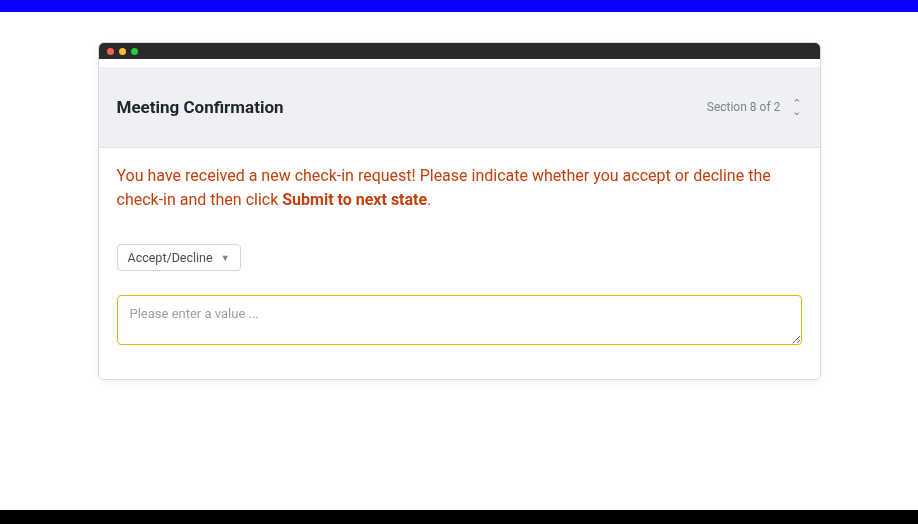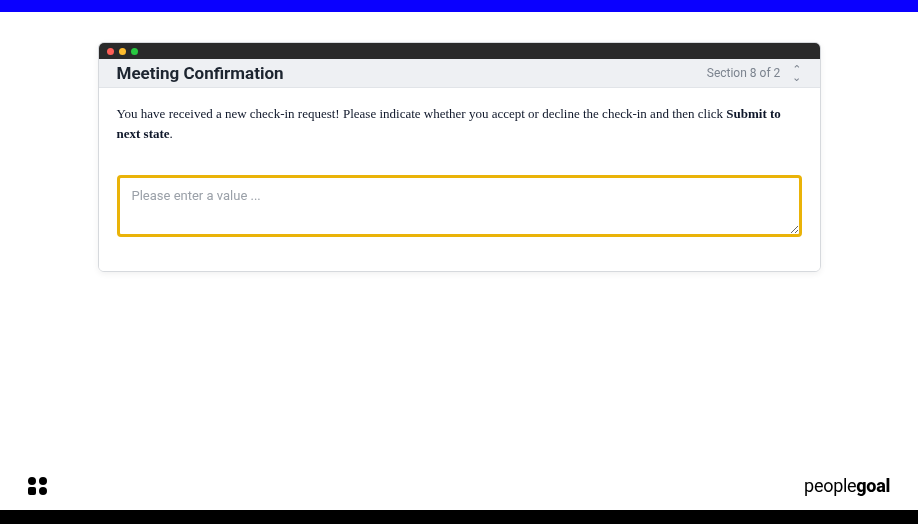--- a/index.html
+++ b/index.html
@@ -43,23 +43,24 @@
   height: 7px;
   border-radius: 50%;
 }
 .red { background: #ff5f57; }
 .yellow { background: #febc2e; }
 .green { background: #28c840; }
 .section-header {
   display: flex;
   justify-content: space-between;
   align-items: center;
-  padding: 4px 18px;
+  padding: 30px 18px;
   background: #eef0f3;
   border-bottom: 1px solid #e1e4e8;
+  margin-top: 8px;
 }
 .section-title {
   font-size: 17px;
   font-weight: 700;
   color: #1d2530;
 }
 .section-right {
   display: flex;
   align-items: center;
   gap: 12px;
@@ -74,25 +75,24 @@
   color: #7b838e;
   cursor: pointer;
   line-height: 0.55;
   font-size: 11px;
 }
 .body-area {
   background: #fff;
   padding: 16px 18px 30px 18px;
 }
 .intro-text {
-  font-size: 13px;
-  color: #0f172a;
+  font-size: 16px;
+  color: #c2410c;
   line-height: 1.5;
   margin-bottom: 32px;
-  font-family: Liberation Serif, serif;
 }
 .intro-text b { font-weight: 700; }
 .field-label {
   font-size: 12.5px;
   font-weight: 700;
   color: #1d2530;
   margin-bottom: 8px;
 }
 .select-wrap {
   display: inline-flex;
@@ -106,28 +106,28 @@
   background: #fff;
   cursor: pointer;
   margin-bottom: 24px;
 }
 .caret-down {
   font-size: 9px;
   color: #7b838e;
 }
 .textarea-field {
   width: 100%;
-  border: 3px solid #eab308;
+  border: 1px solid #eab308;
   border-radius: 4px;
   padding: 10px 12px;
   font-size: 13px;
   color: #9aa0a8;
   font-family: inherit;
   resize: both;
-  height: 62px;
+  height: 50px;
 }
 .textarea-field::placeholder { color: #9aa0a8; }
 .footer-row {
   position: absolute;
   bottom: 14px;
   left: 0;
   width: 100%;
   display: flex;
   justify-content: space-between;
   align-items: center;
@@ -182,34 +182,23 @@
           <span style="transform: rotate(180deg); display:inline-block;">⌃</span>
         </span>
       </div>
     </div>
 
     <div class="body-area">
       <p class="intro-text">
         <span>You have received a new check-in request! Please indicate whether you accept or decline the check-in and then click </span><b>Submit to next state</b><span>.</span>
       </p>
 
+      <div class="select-wrap">
+        <span>Accept/Decline</span>
+        <span class="caret-down">▼</span>
+      </div>
 
       <textarea class="textarea-field" placeholder="Please enter a value ..." style=""></textarea>
     </div>
   </div>
 
-  <div class="footer-row">
-    <div class="footer-left">
-      <div class="dot-row">
-        <div class="dot"></div>
-        <div class="dot"></div>
-      </div>
-      <div class="dot-row">
-        <div class="dot square"></div>
-        <div class="dot"></div>
-      </div>
-    </div>
-    <div class="brand">
-      <span class="light">people</span><span class="bold">goal</span>
-    </div>
-  </div>
 
 </div>
 
 </body></html>

